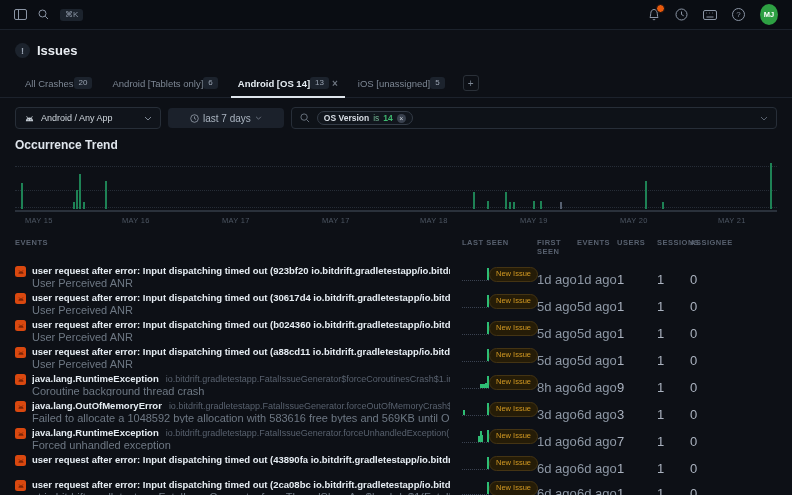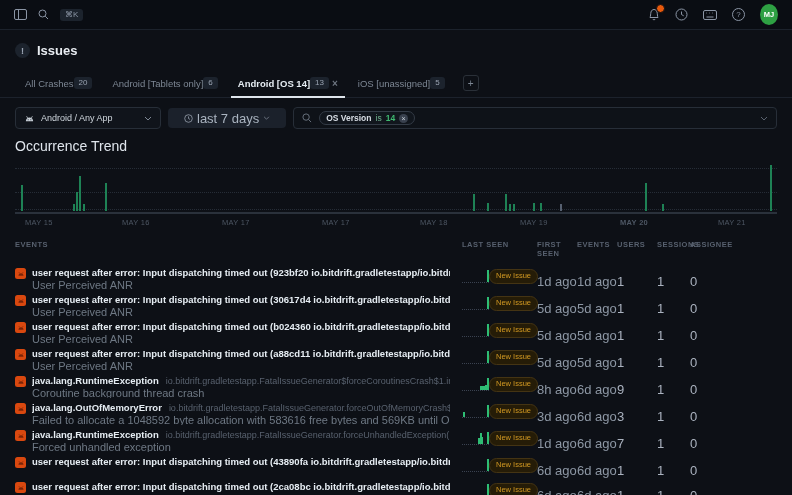--- a/index.html
+++ b/index.html
@@ -30,31 +30,31 @@
   .tab.active{color:#e6edf3;font-weight:bold}
   .tab.active::after{content:"";position:absolute;left:3px;right:3px;bottom:-1px;height:2px;background:#dfe5ec}
   .tab-count{background:#1c232d;border-radius:3px;padding:1px 5px;font-size:8px;color:#9aa4b2;font-weight:normal;line-height:1.3}
   .tab-close{color:#6e7681;font-size:10px;margin-left:3px}
   .new-tab{width:16px;height:16px;border:1px solid #2a3038;border-radius:3px;color:#7d8794;display:flex;align-items:center;justify-content:center;font-size:10px;margin:0 0 6px 8px;cursor:pointer}
 
   
   .filter-bar{display:flex;align-items:center;gap:7px;margin:9px 0 9px}
   .dd{display:flex;align-items:center;gap:6px;height:22px;padding:0 8px;border:1px solid #272e38;border-radius:4px;background:#10141b;font-size:9px;color:#cfd6dd;width:146px;cursor:pointer}
   .dd .chev{margin-left:auto}
-  .pill{display:flex;align-items:center;gap:4px;height:20px;padding:0 16px;background:#1b212b;border-radius:4px;font-size:13px;color:#aab4c0;cursor:pointer}
+  .pill{display:flex;align-items:center;gap:4px;height:20px;padding:0 22px;background:#1b212b;border-radius:4px;font-size:10px;color:#aab4c0;cursor:pointer}
   .searchbox{flex:1;display:flex;align-items:center;gap:7px;height:22px;border:1px solid #272e38;border-radius:4px;padding:0 8px;background:#0e1218;cursor:text}
   .chip{display:flex;align-items:center;gap:4px;border:1px solid #333b46;border-radius:10px;padding:1px 6px;font-size:8.5px;background:#11161d}
   .chip-field{color:#d7dde4;font-weight:bold}
   .chip-op{color:#6fae8d}
   .chip-val{color:#3fb970;font-weight:bold}
   .chip-x{width:9px;height:9px;border-radius:50%;background:#39414e;color:#c9d1d9;font-size:7px;line-height:9px;text-align:center;cursor:pointer}
   .searchbox .chev{margin-left:auto}
 
   
-  .chart-label{font-size:14px;font-weight:normal;color:#dfe5ec;margin:3px 0 7px}
+  .chart-label{font-size:12px;font-weight:bold;color:#dfe5ec;margin:3px 0 7px}
   .plot{position:relative;height:53px;border-bottom:2px solid #2a313b}
   .gl{position:absolute;left:0;right:0;height:0;border-top:1px dotted #262d37}
   .gl1{top:7px}.gl2{top:31px}.gl3{bottom:2px}
   .chart-bar{position:absolute;width:2px;bottom:1px;background:#1e8255}
   .ticks{position:relative;height:11px;margin-top:4px}
   .tick{position:absolute;top:0;font-size:7.5px;color:#4d5663;letter-spacing:.3px}
 
   
   .thead,.trow{display:grid;grid-template-columns:1fr 75px 40px 40px 40px 33px 42px 45px}
   .thead{margin-top:11px;padding-bottom:7px}
@@ -216,21 +216,21 @@
         <div class="chart-bar" style="left: 647px; height: 7px;"></div>
         <div class="chart-bar" style="left: 755px; height: 46px;"></div>
       </div>
     <div class="ticks" id="chart-ticks">
         <span class="tick" style="left: 10px;">MAY 15</span>
         <span class="tick" style="left: 107px;">MAY 16</span>
         <span class="tick" style="left: 207px;">MAY 17</span>
         <span class="tick" style="left: 307px;">MAY 17</span>
         <span class="tick" style="left: 405px;">MAY 18</span>
         <span class="tick" style="left: 505px;">MAY 19</span>
-        <span class="tick" style="left: 605px; font-weight: bold;">MAY 20</span>
+        <span class="tick" style="left: 605px;">MAY 20</span>
         <span class="tick" style="left: 703px;">MAY 21</span>
       </div>
   </div>
 
   <div class="thead" id="table-head">
     <div class="th">EVENTS</div>
     <div class="th">LAST SEEN</div>
     <div class="th">FIRST SEEN</div>
     <div class="th">EVENTS</div>
     <div class="th">USERS</div>

